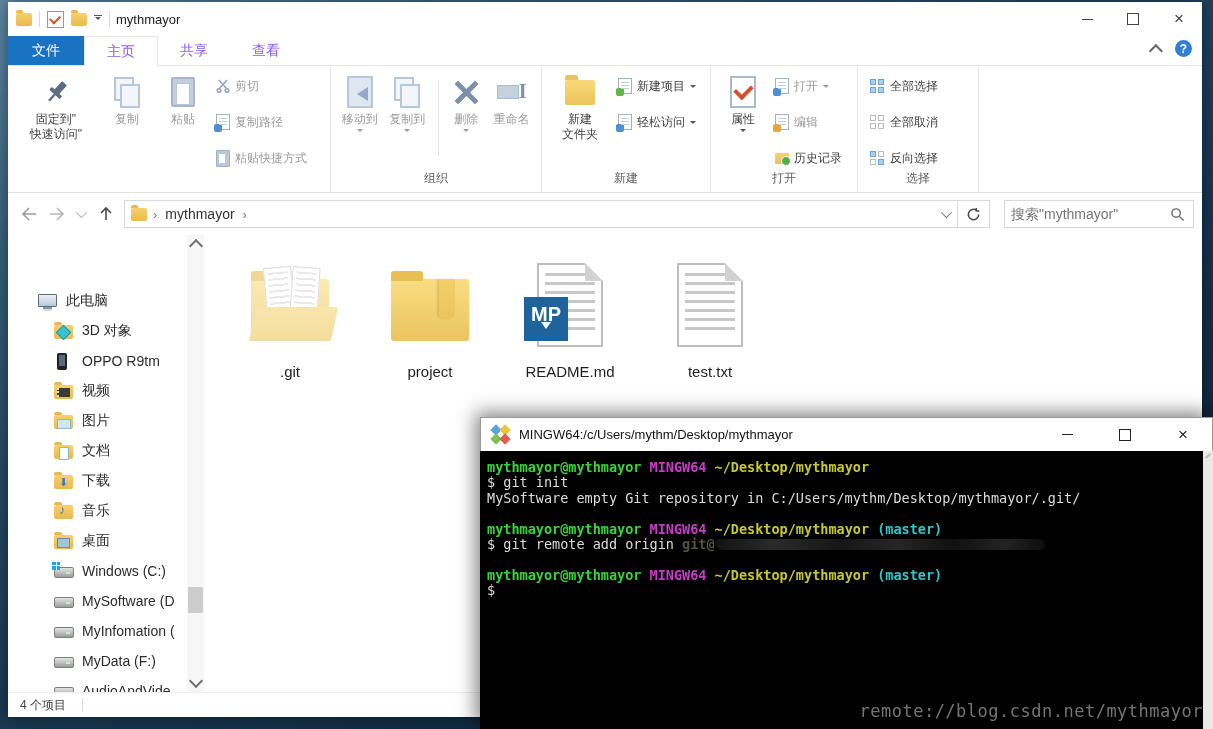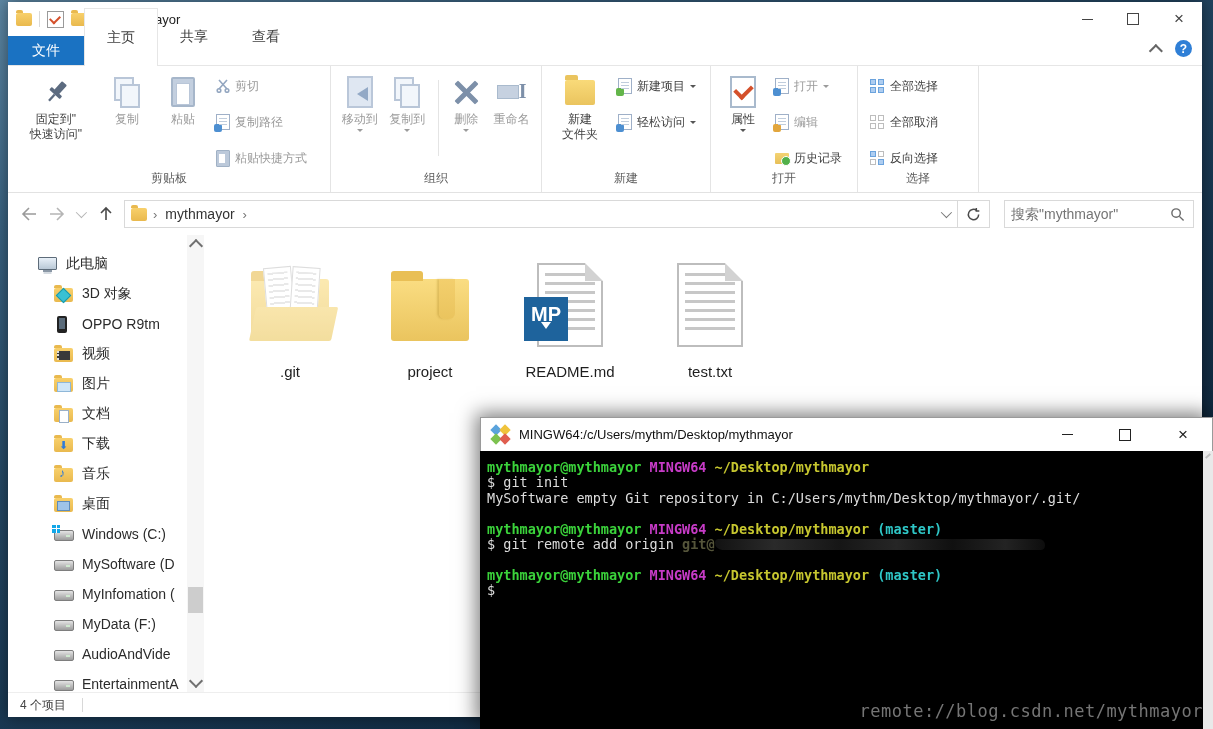--- a/index.html
+++ b/index.html
@@ -21,21 +21,21 @@
   .qat-caret i{display:block;width:8px;height:1px;background:#555;}
   .car{display:inline-block;width:0;height:0;border:3.5px solid transparent;border-top-color:#555;margin-top:3px;}
   .ex-title{font-size:13px;color:#222;margin-left:6px;}
   .win-controls{margin-left:auto;display:flex;height:100%;}
   .wc{width:46px;display:flex;align-items:center;justify-content:center;color:#444;font-size:14px;}
   .wc-min i{display:block;width:11px;height:1px;background:#444;}
   .wc-max i{display:block;width:10px;height:10px;border:1px solid #444;}
   .wc-close{font-size:17px;font-weight:400;}
   
   .ex-tabs{height:29px;display:flex;align-items:flex-end;border-bottom:1px solid #e6e6e6;flex:0 0 auto;position:relative;}
-  .tab{height:28px;display:flex;align-items:center;justify-content:center;font-size:14px;color:#404040;padding:14px 22px;}
+  .tab{height:28px;display:flex;align-items:center;justify-content:center;font-size:14px;color:#8b5cf6;padding:0 22px;}
   .tab-file{background:#1a72c2;color:#fff;padding:0 24px;height:29px;}
   .tab.active{background:#fff;border:1px solid #e6e6e6;border-bottom:none;margin-bottom:-1px;height:29px;}
   .tabs-right{position:absolute;right:10px;top:4px;display:flex;align-items:center;gap:12px;}
   .chev-up{width:8px;height:8px;border-left:2px solid #666;border-top:2px solid #666;transform:rotate(45deg) translateY(3px);}
   .help-btn{width:17px;height:17px;border-radius:50%;background:#2f7fd6;color:#fff;font-size:12px;font-weight:bold;display:flex;align-items:center;justify-content:center;}
   
   .ex-ribbon{height:126px;display:flex;flex:0 0 auto;border-bottom:1px solid #e2e2e2;background:#fff;}
   .rb-group{display:flex;flex-direction:column;border-right:1px solid #e4e4e4;flex:0 0 auto;}
   .rb-items{flex:1;display:flex;align-items:flex-start;padding:6px 6px 0 6px;gap:2px;}
   .rb-caption{height:22px;text-align:center;font-size:12px;color:#5c5c5c;}
@@ -93,21 +93,21 @@
   .addr-right{display:flex;align-items:center;height:100%;}
   .chev-dn{width:7px;height:7px;border-right:1.5px solid #777;border-bottom:1.5px solid #777;transform:rotate(45deg) translateY(-2px);}
   .addr-div{width:1px;height:100%;background:#d9d9d9;margin:0 8px;}
   .search-box{width:188px;height:26px;border:1px solid #d9d9d9;display:flex;align-items:center;margin-left:8px;flex:0 0 auto;}
   .search-box input{flex:1;border:none;outline:none;font-size:14px;color:#555;padding:0 6px;font-family:"Liberation Sans",sans-serif;background:transparent;min-width:0;}
   
   .ex-body{flex:1;display:flex;min-height:0;}
   .ex-sidebar{width:196px;flex:0 0 auto;position:relative;padding-top:14px;overflow:hidden;}
   #sidebar-list{list-style:none;margin:0;padding:0;}
   .sb-item{height:30px;display:flex;align-items:center;gap:9px;font-size:14px;color:#2b2b2b;white-space:nowrap;overflow:hidden;}
-  .sb-item.lvl0{padding-left:30px;}
+  .sb-item.lvl0{padding-left:30px;margin-top:37px;}
   .sb-item.lvl1{padding-left:46px;}
   .sb-ico{width:19px;height:17px;position:relative;flex:0 0 auto;}
   .fo{background:linear-gradient(#f8d06b,#e9b94e);border-radius:2px;height:14px;margin-top:2px;}
   .fo::before{content:"";position:absolute;top:-3px;left:0;width:8px;height:3px;border-radius:2px 2px 0 0;background:#e9b94e;}
   .fo::after{position:absolute;font-size:9px;line-height:9px;}
   .si-objects3d::after{content:"";left:4px;top:2px;width:9px;height:9px;background:#39c1d4;transform:rotate(45deg);border:1px solid #1899ac;}
   .si-video::after{content:"";left:3px;top:3px;width:11px;height:9px;background:#3a3a3a;border-left:2px dotted #ddd;}
   .si-pictures::after{content:"";left:3px;top:4px;width:12px;height:8px;background:#cfe6f8;border:1px solid #8fb7d8;}
   .si-docs::after{content:"";left:5px;top:2px;width:8px;height:11px;background:#fff;border:1px solid #9ab0c8;}
   .si-download::after{content:"⬇";color:#2f7bd9;left:5px;top:3px;font-size:11px;}
@@ -263,21 +263,20 @@
             <div class="rb-small dis">
               <span class="spg em-blue"></span>
               <span class="rs-lbl">复制路径</span>
             </div>
             <div class="rb-small dis">
               <span class="sclip"></span>
               <span class="rs-lbl">粘贴快捷方式</span>
             </div>
           </div>
         </div>
-        <div class="rb-caption">剪贴板</div>
       </div>
 
       <div class="rb-group" style="width:210px">
         <div class="rb-items">
           <div class="rb-big dis" style="width:50px">
             <span class="rb-ico">
                 <span class="ic-movearrow"></span>
               </span>
             <span class="rb-lbl">移动到</span>
               <span class="car" style="border-top-color:#9b9b9b;margin-top:0"></span>

